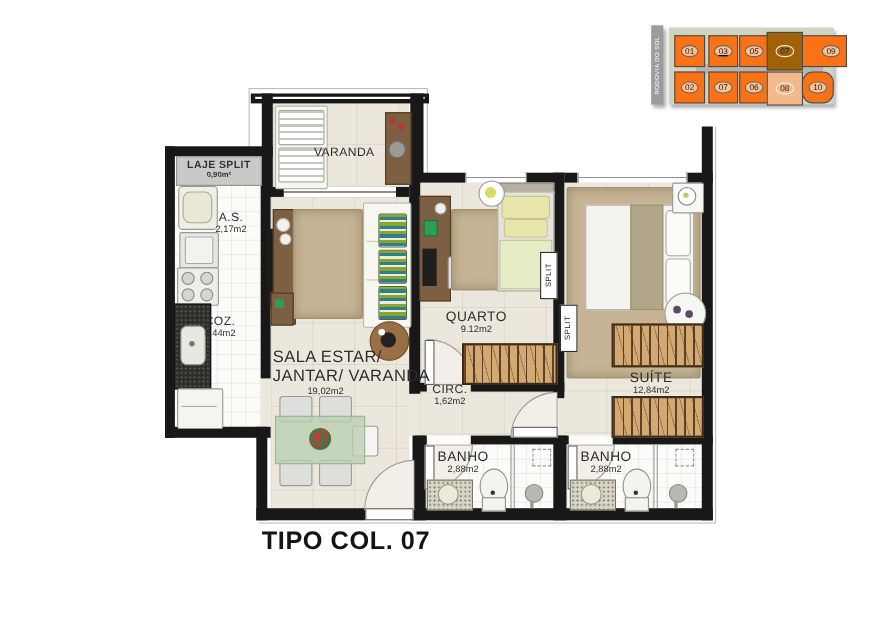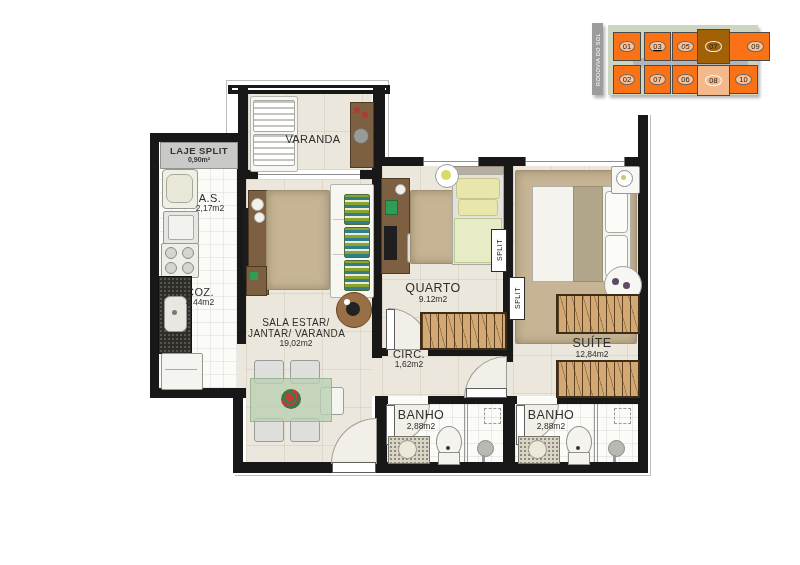--- a/index.html
+++ b/index.html
@@ -27,21 +27,21 @@
   .circle{border-radius:50%;}
   .granite{position:absolute;background-color:#2e2d29;background-image:radial-gradient(#55544e 1px,transparent 1px);background-size:4px 4px;border:1px solid #111;}
   .speckle{position:absolute;background-color:#d8d4c6;background-image:radial-gradient(#8e8a7c 1px,transparent 1px);background-size:4px 4px;border:1px solid #77756b;}
   .fixture{position:absolute;background:#f4f3ee;border:1px solid #91918b;}
   .dashed{position:absolute;border:1px dashed #9a9a9a;background:transparent;}
   .partline{position:absolute;background:#9a9a9a;}
   .label{position:absolute;text-align:center;color:#2e2e2e;line-height:1.12;}
   .label .nm{display:block;font-size:11px;letter-spacing:.4px;white-space:nowrap;}
   .label .ar{display:block;font-size:8.5px;}
   .label.big .nm{font-size:12.5px;}
-  .label.small .nm{font-size:10px;}
+  .label.small .nm{font-size:15px;}
   .split-tag{position:absolute;background:#fff;border:1px solid #2c2c2c;color:#222;font-size:7px;letter-spacing:.5px;display:flex;align-items:center;justify-content:center;writing-mode:vertical-rl;transform:rotate(180deg);}
   .laje-box{position:absolute;background:#c9c9c7;border:1px solid #93938f;text-align:center;color:#333;}
   .laje-box .nm{display:block;font-size:9.5px;letter-spacing:.4px;margin-top:2px;}
   .laje-box .ar{display:block;font-size:7px;}
   .plan-title{position:absolute;font-size:23px;font-weight:bold;color:#141414;letter-spacing:.5px;}
   
   .kp-road{position:absolute;left:592px;top:23px;width:11px;height:72px;display:flex;align-items:center;justify-content:center;box-shadow:2px 3px 3px rgba(0,0,0,.3);}
   .kp-road span{writing-mode:vertical-rl;transform:rotate(180deg);font-size:5.5px;color:#fff;letter-spacing:.4px;white-space:nowrap;}
   .kp-panel{position:absolute;left:608px;top:25px;width:150px;height:70px;box-shadow:2px 3px 3px rgba(0,0,0,.3);}
   .kp-corridor{position:absolute;left:25px;top:33px;width:115px;height:9px;}
@@ -257,20 +257,21 @@
   </div>
   <div class="label big" style="left:390px;top:408px;width:62px;">
     <span class="nm">BANHO</span>
     <span class="ar">2,88m2</span>
   </div>
   <div class="label big" style="left:520px;top:408px;width:62px;">
     <span class="nm">BANHO</span>
     <span class="ar">2,88m2</span>
   </div>
 
+  <div class="plan-title" style="left:238px;top:478px;">TIPO COL. 07</div>
 
   <div class="kp-road" style="background-color: rgb(156, 156, 156);">
     <span>RODOVIA DO SOL</span>
   </div>
   <div class="kp-panel" style="background-color: rgb(203, 213, 192);">
     <div class="kp-corridor" style="background-color: rgb(180, 180, 180);"></div>
     <div class="kp-unit" style="left:5px;top:7px;width:26px;height:27px;">
         <span class="kp-num">01</span>
       </div>
     <div class="kp-unit" style="left:36px;top:7px;width:25px;height:27px;text-decoration:underline;">
@@ -290,18 +291,18 @@
       </div>
     <div class="kp-unit" style="left:36px;top:40px;width:25px;height:27px;">
         <span class="kp-num">07</span>
       </div>
     <div class="kp-unit" style="left:64px;top:40px;width:25px;height:27px;">
         <span class="kp-num">06</span>
       </div>
     <div class="kp-unit hl" style="left: 89px; top: 40px; width: 31px; height: 29px; background-color: rgb(243, 184, 140);">
         <span class="kp-num">08</span>
       </div>
-    <div class="kp-unit" style="left:121px;top:40px;width:27px;height:27px;">
+    <div class="kp-unit" style="left:121px;top:40px;width:27px;height:27px;border-radius:10px;">
         <span class="kp-num">10</span>
       </div>
   </div>
 
 </div>
 
 </body></html>

